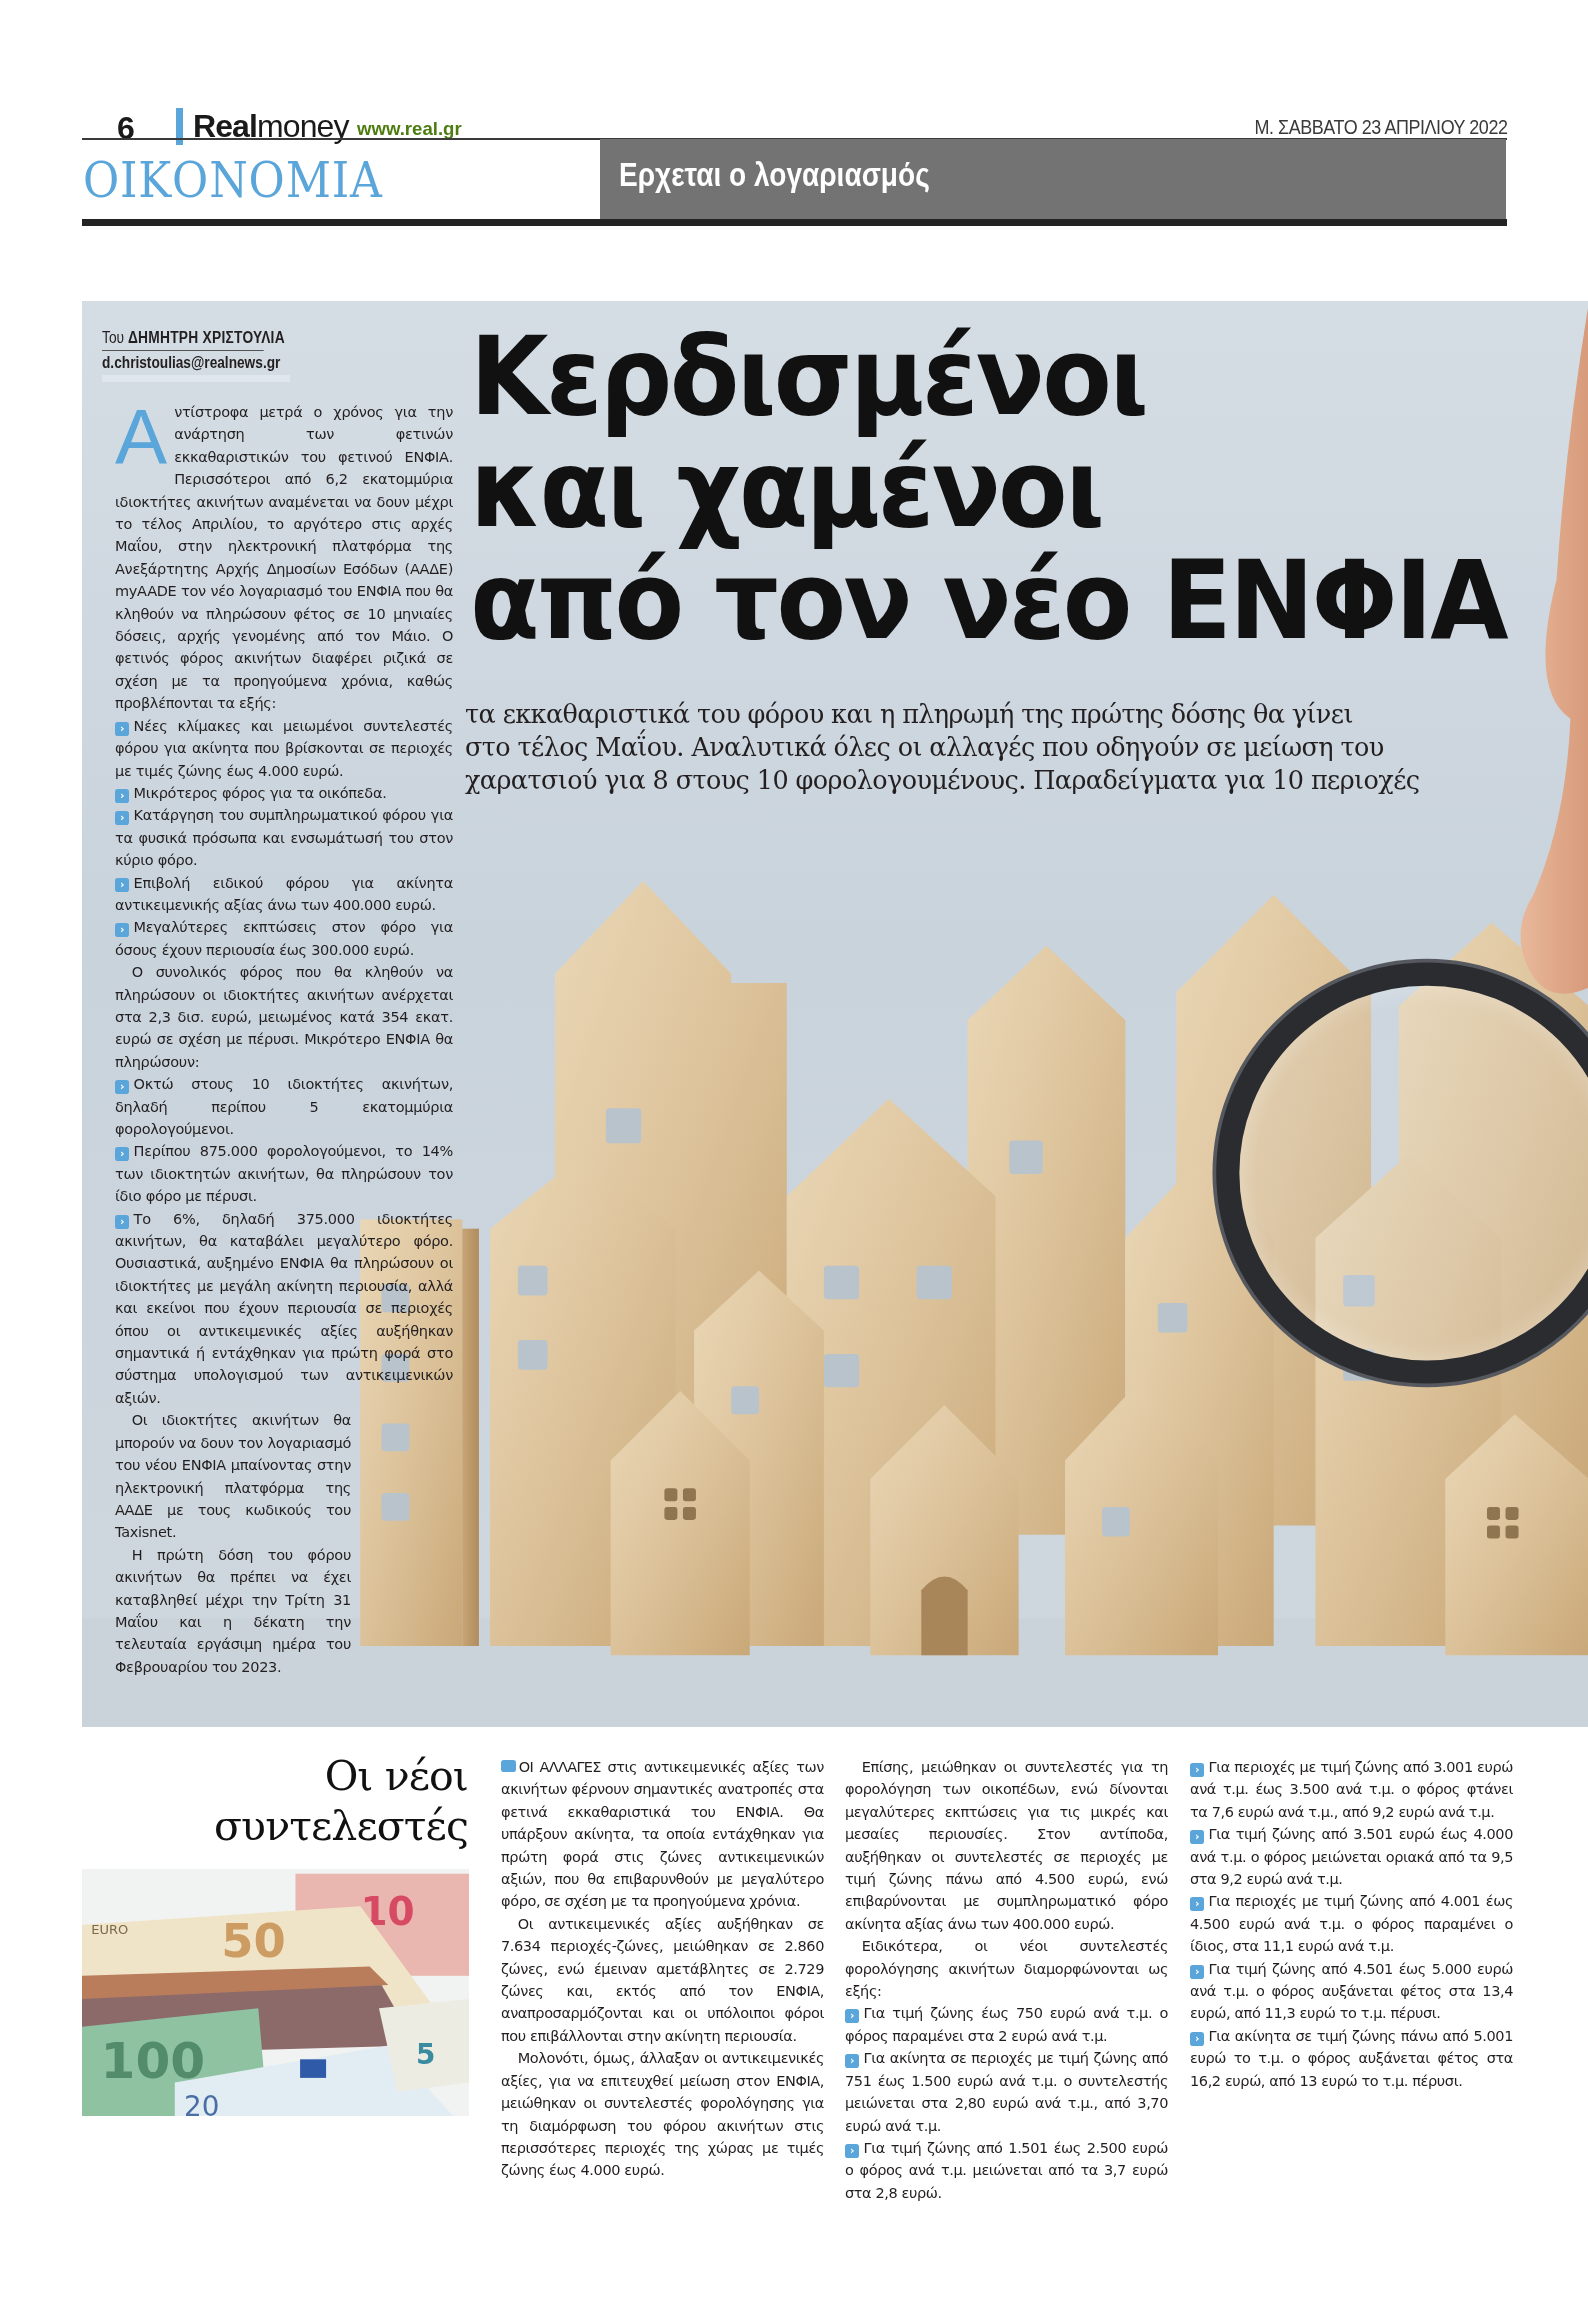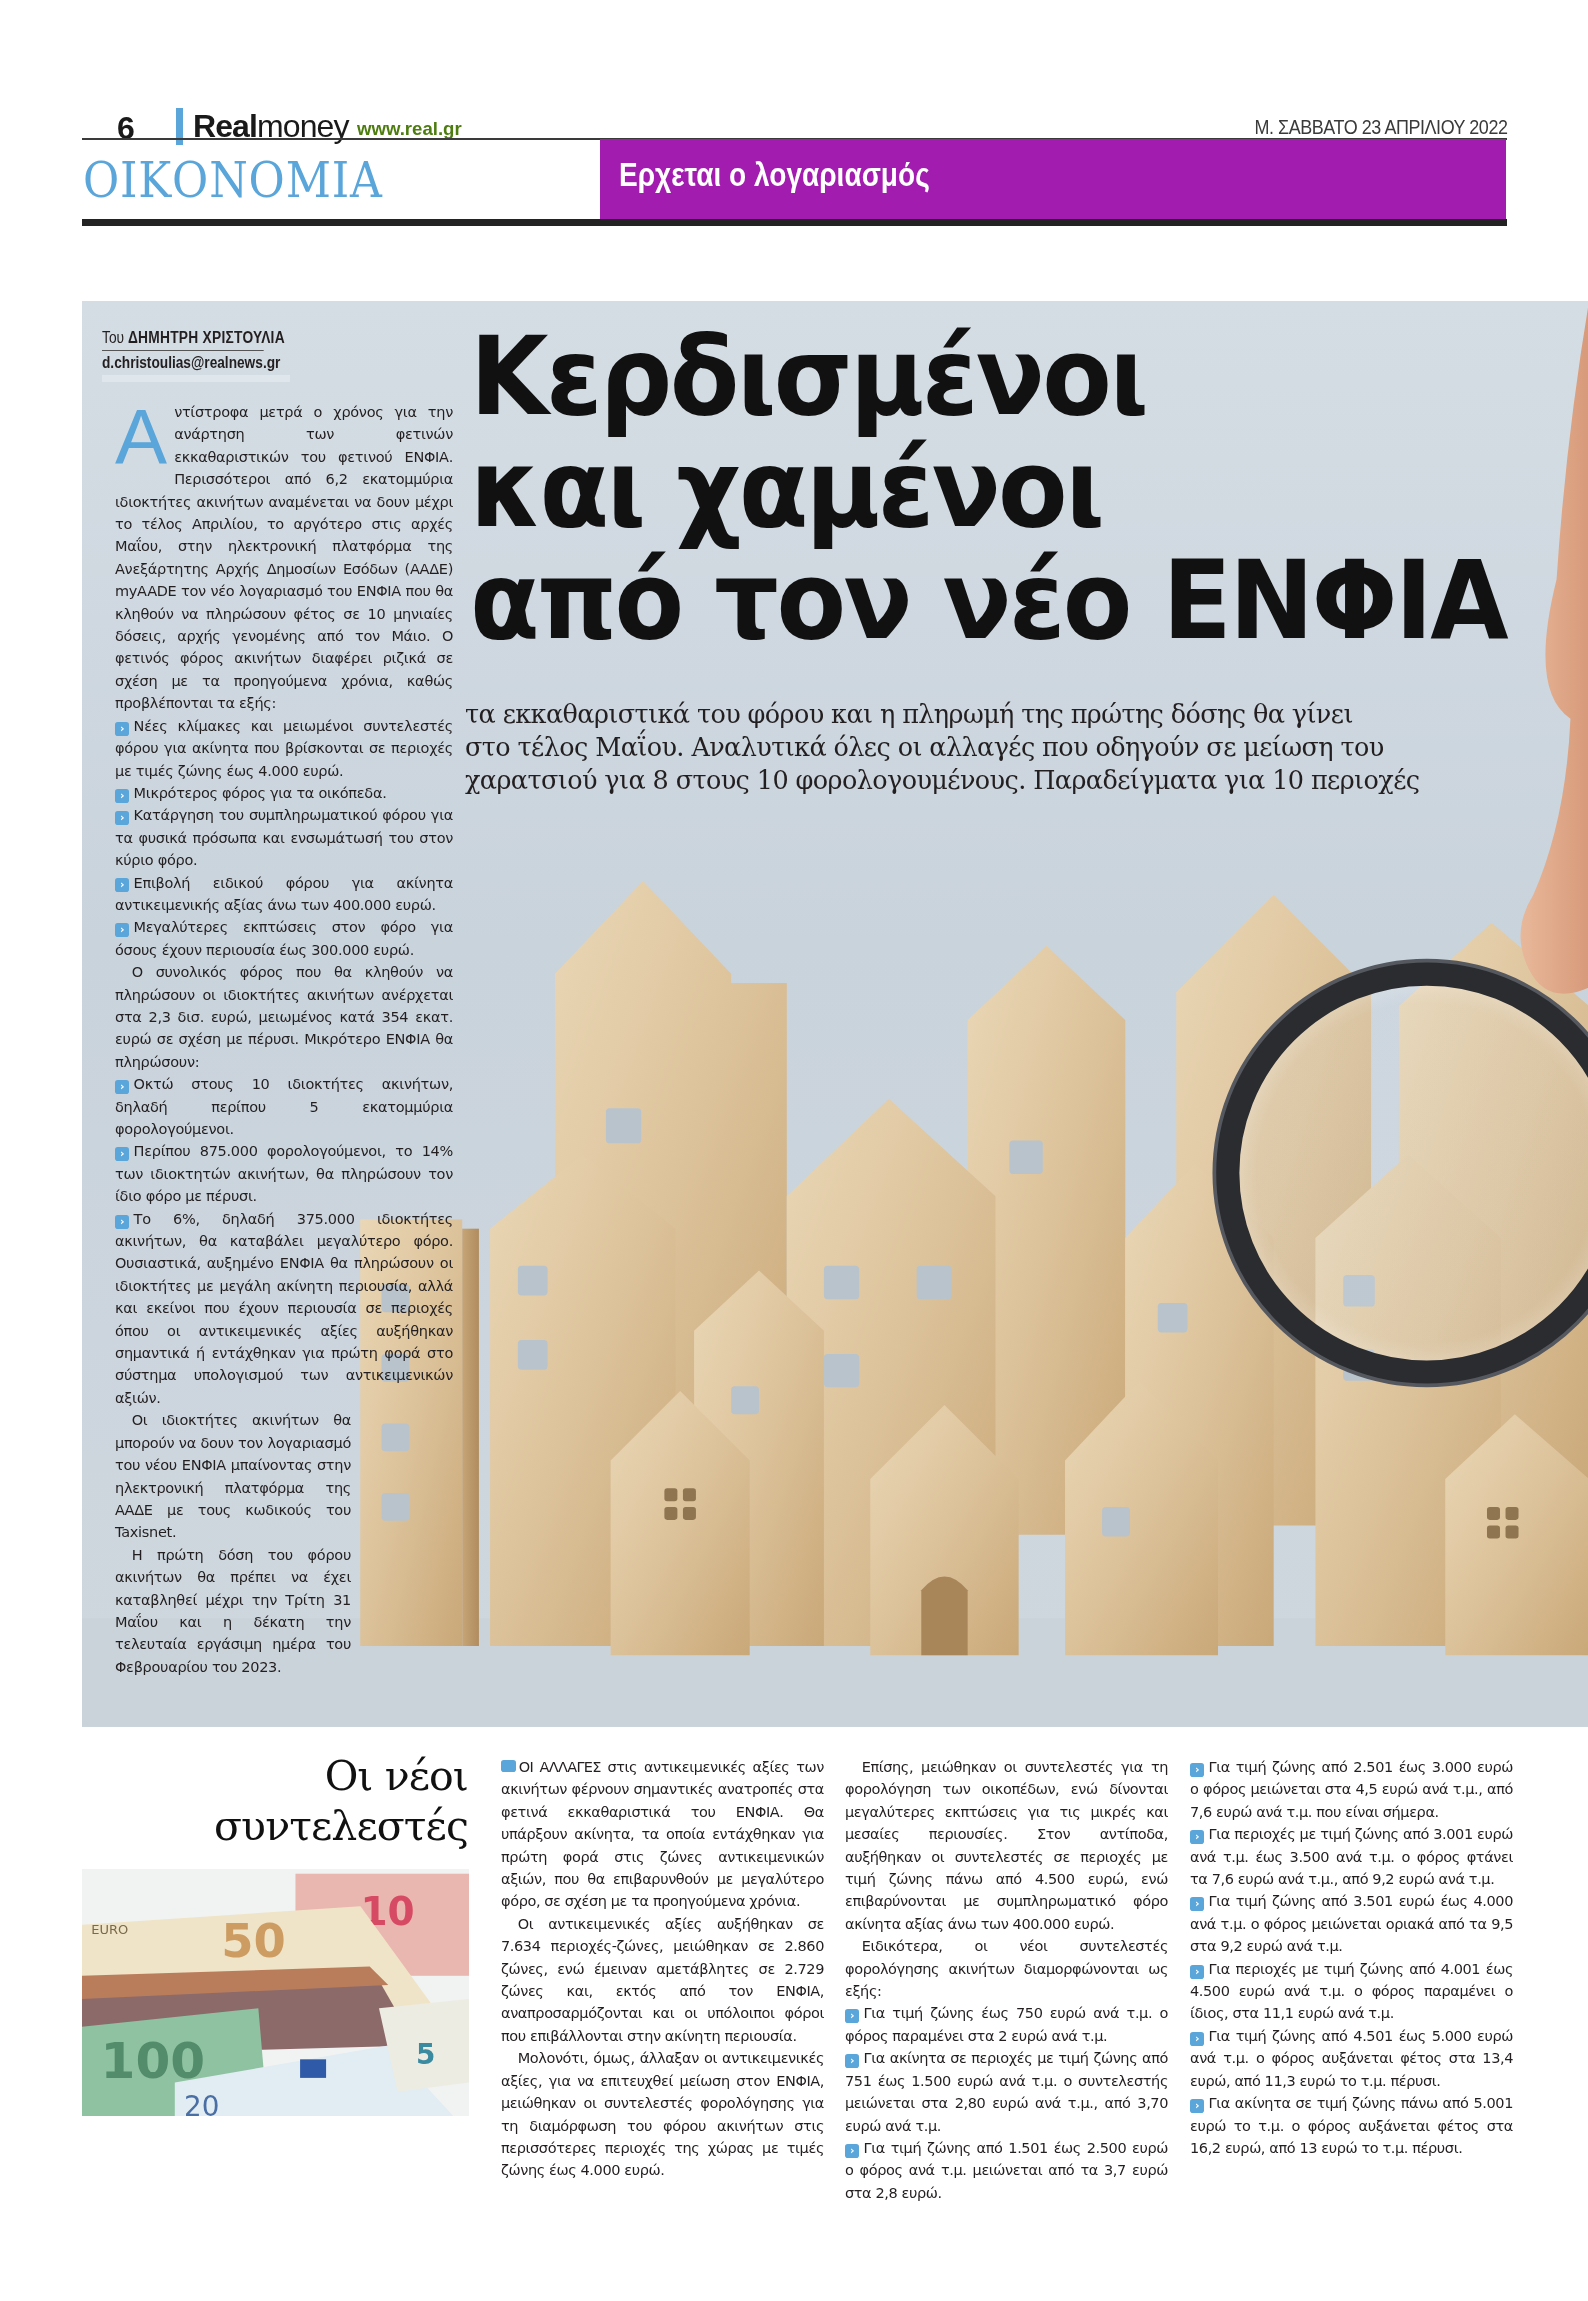--- a/index.html
+++ b/index.html
@@ -10,21 +10,21 @@
   .top-line { position: absolute; left: 82px; top: 99px; width: 1425px; height: 39px; }
   .page-num { position: absolute; left: 35px; top: 11px; font: bold 32px "Liberation Sans", sans-serif; color: #1a1a1a; }
   .brand-bar { position: absolute; left: 94px; top: 9.3px; width: 6.5px; height: 37px; background: #5aa5d9; }
   .brand { position: absolute; left: 111px; top: 9.3px; font: 32px "Liberation Sans", sans-serif; color: #1a1a1a; letter-spacing: -0.9px; text-align: center; }
   .brand b { font-weight: bold; }
   .brand-url { position: absolute; left: 275px; top: 18.6px; font: bold 18.6px "Liberation Sans", sans-serif; color: #4d7c0f; }
   .issue-date { position: absolute; right: 0; top: 16.7px; font: 20.4px "Liberation Sans", sans-serif; color: #3a3a3a; letter-spacing: -0.5px; transform: scaleX(0.88); transform-origin: right; }
   .rule-thin { position: absolute; left: 82px; top: 138px; width: 1425px; height: 1.9px; background: #3a3a3a; }
 
   .section-title { position: absolute; left: 83px; top: 152px; font: 48px "DejaVu Serif", serif; color: #5aa5d9; letter-spacing: 0.9px; transform: scaleX(0.92); transform-origin: left; }
-  .kicker-box { position: absolute; left: 600px; top: 139px; width: 906px; height: 80px; background: #a21caf; }
+  .kicker-box { position: absolute; left: 600px; top: 139px; width: 906px; height: 80px; background: #737373; }
   .kicker-text { position: absolute; left: 18.6px; top: 16.7px; font: bold 33px "Liberation Sans", sans-serif; color: #ffffff; transform: scaleX(0.85); transform-origin: left; white-space: nowrap; }
   .rule-thick { position: absolute; left: 82px; top: 219px; width: 1425px; height: 7.4px; background: #232323; }
 
   
   .hero { position: absolute; left: 82px; top: 301px; width: 1507px; height: 1426px; overflow: hidden;
           background: linear-gradient(180deg, #d5dde4 0%, #c9d3dc 45%, #cfd7de 100%); }
   .hero svg.photo { position: absolute; left: 0; top: 0; }
 
   .byline { position: absolute; left: 20.4px; top: 28px; width: 188px; border-bottom: 0.9px solid #555; padding-bottom: 2.8px;
             font: 16px "Liberation Sans", sans-serif; color: #231f20; transform: scaleX(0.86); transform-origin: left; white-space: nowrap; }
@@ -219,20 +219,19 @@
 
 <div class="col col2">
   <p class="indent">Επίσης, μειώθηκαν οι συντελεστές για τη φορολόγηση των οικοπέδων, ενώ δίνονται μεγαλύτερες εκπτώσεις για τις μικρές και μεσαίες περιουσίες. Στον αντίποδα, αυξήθηκαν οι συντελεστές σε περιοχές με τιμή ζώνης πάνω από 4.500 ευρώ, ενώ επιβαρύνονται με συμπληρωματικό φόρο ακίνητα αξίας άνω των 400.000 ευρώ.</p>
   <p class="indent">Ειδικότερα, οι νέοι συντελεστές φορολόγησης ακινήτων διαμορφώνονται ως εξής:</p>
   <p><span class="bullet">›</span><span>Για τιμή ζώνης έως 750 ευρώ ανά τ.μ. ο φόρος παραμένει στα 2 ευρώ ανά τ.μ.</span></p>
   <p><span class="bullet">›</span><span>Για ακίνητα σε περιοχές με τιμή ζώνης από 751 έως 1.500 ευρώ ανά τ.μ. ο συντελεστής μειώνεται στα 2,80 ευρώ ανά τ.μ., από 3,70 ευρώ ανά τ.μ.</span></p>
   <p><span class="bullet">›</span><span>Για τιμή ζώνης από 1.501 έως 2.500 ευρώ ο φόρος ανά τ.μ. μειώνεται από τα 3,7 ευρώ στα 2,8 ευρώ.</span></p>
 </div>
 
 <div class="col col3">
-  <p><span class="bullet">›</span><span>Για τιμή ζώνης από 2.501 έως 3.000 ευρώ ο φόρος μειώνεται στα 4,5 ευρώ ανά τ.μ., από 7,6 ευρώ ανά τ.μ. που είναι σήμερα.</span></p>
   <p><span class="bullet">›</span><span>Για περιοχές με τιμή ζώνης από 3.001 ευρώ ανά τ.μ. έως 3.500 ανά τ.μ. ο φόρος φτάνει τα 7,6 ευρώ ανά τ.μ., από 9,2 ευρώ ανά τ.μ.</span></p>
   <p><span class="bullet">›</span><span>Για τιμή ζώνης από 3.501 ευρώ έως 4.000 ανά τ.μ. ο φόρος μειώνεται οριακά από τα 9,5 στα 9,2 ευρώ ανά τ.μ.</span></p>
   <p><span class="bullet">›</span><span>Για περιοχές με τιμή ζώνης από 4.001 έως 4.500 ευρώ ανά τ.μ. ο φόρος παραμένει ο ίδιος, στα 11,1 ευρώ ανά τ.μ.</span></p>
   <p><span class="bullet">›</span><span>Για τιμή ζώνης από 4.501 έως 5.000 ευρώ ανά τ.μ. ο φόρος αυξάνεται φέτος στα 13,4 ευρώ, από 11,3 ευρώ το τ.μ. πέρυσι.</span></p>
   <p><span class="bullet">›</span><span>Για ακίνητα σε τιμή ζώνης πάνω από 5.001 ευρώ το τ.μ. ο φόρος αυξάνεται φέτος στα 16,2 ευρώ, από 13 ευρώ το τ.μ. πέρυσι.</span></p>
 </div>
 
 
 </body></html>

